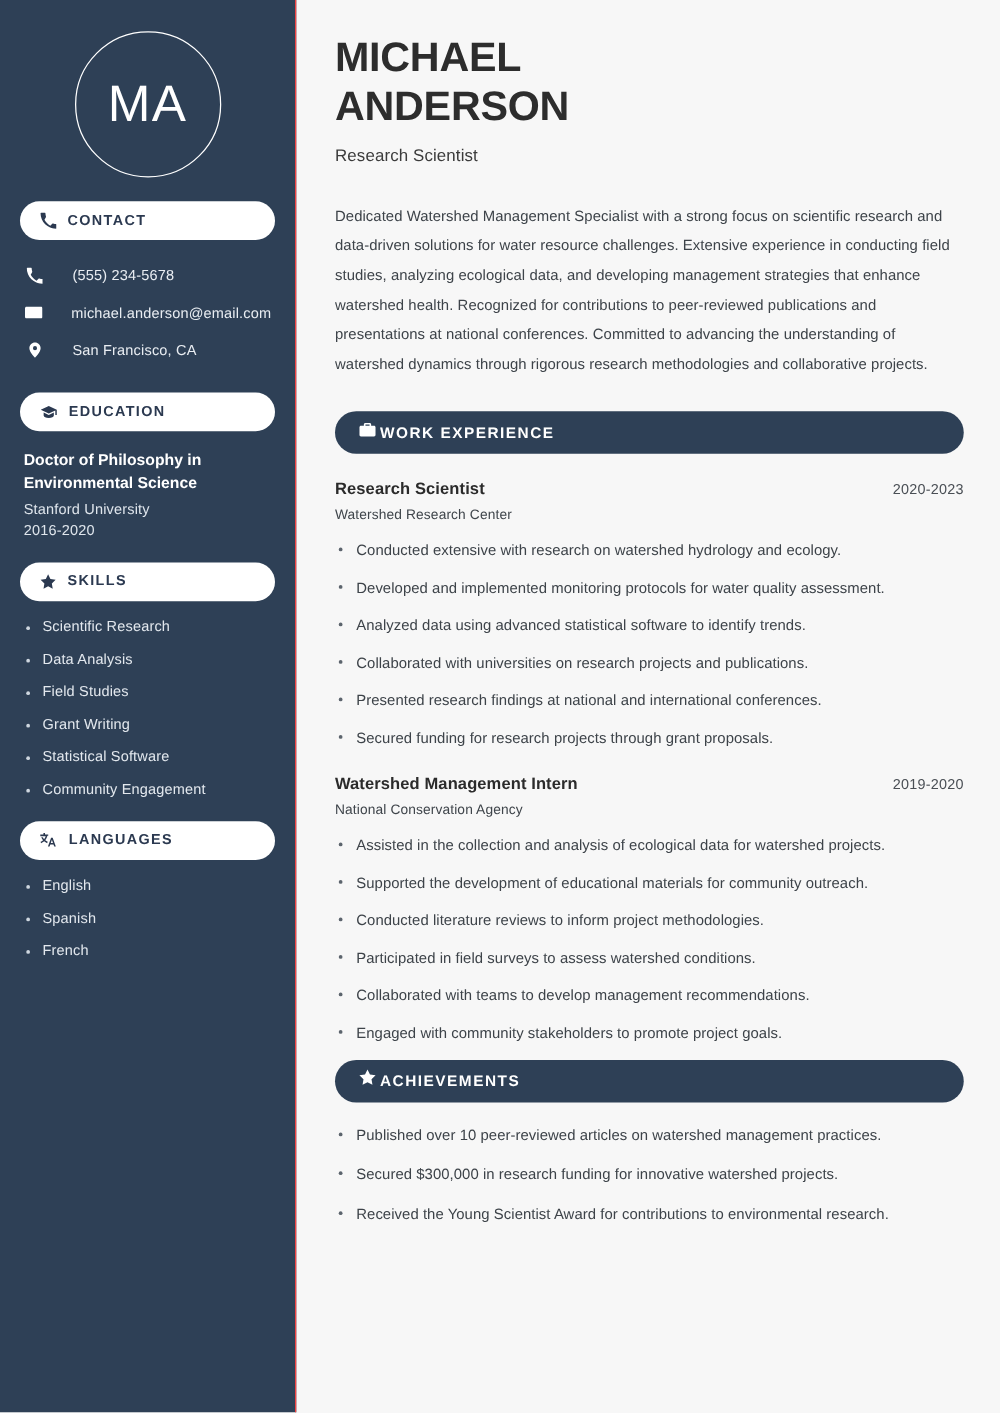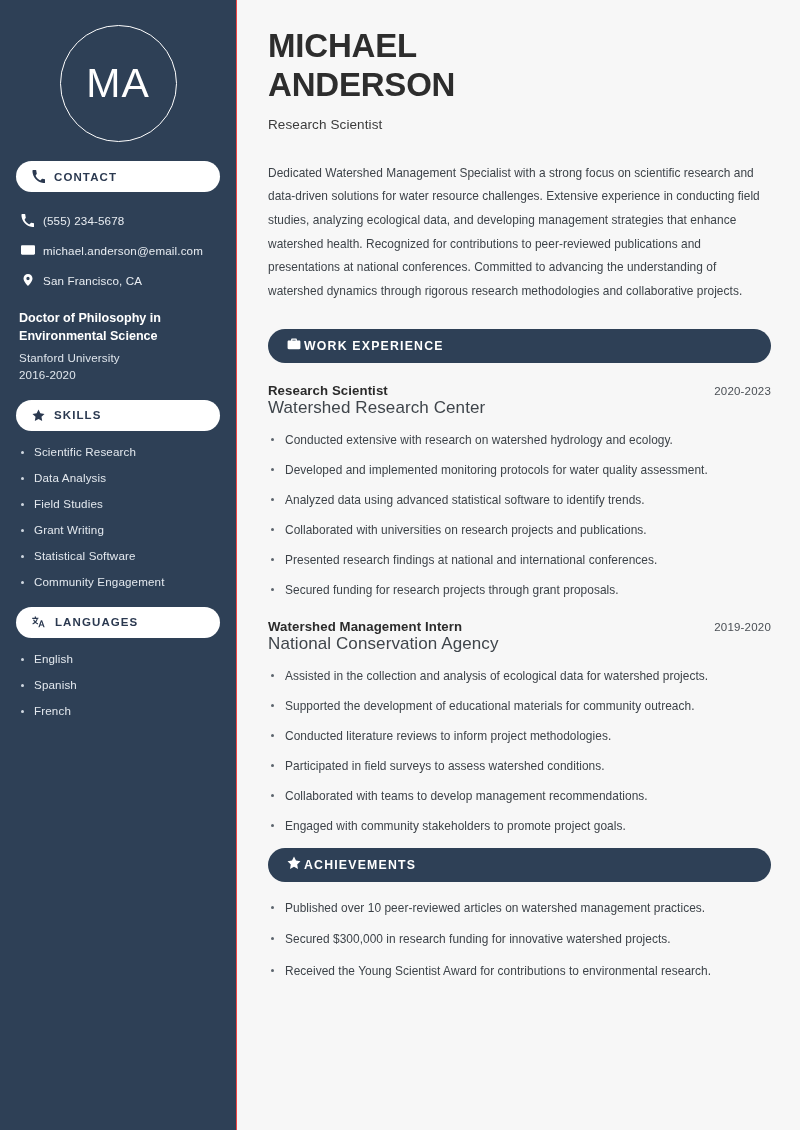--- a/index.html
+++ b/index.html
@@ -35,21 +35,21 @@
     display:flex; align-items:center; gap:9px;
     padding:0 16px; margin-top:19px;
   }
   .pill .pill-label {
     font-size:11.5px; font-weight:700; letter-spacing:1.1px; color:#2b3950;
   }
   .pill svg { display:block; }
 
   .contact-list { margin-top:13px; }
   .contact-row {
-    display:flex; align-items:center; gap:8px;
+    display:flex; align-items:center; gap:23px;
     padding:0 4px; height:30px;
   }
   .contact-row .ic { width:15px; display:flex; justify-content:center; }
   .contact-row .txt { font-size:11.6px; color:#e9edf2; letter-spacing:.15px; }
 
   .edu-block { margin-top:15px; padding:0 3px; }
   .edu-degree { font-size:12.6px; font-weight:700; line-height:1.42; color:#ffffff; }
   .edu-school { font-size:11.6px; color:#dfe5ec; margin-top:5px; letter-spacing:.15px;}
   .edu-years  { font-size:11.6px; color:#dfe5ec; margin-top:4px; letter-spacing:.15px;}
 
@@ -83,21 +83,21 @@
     padding:0 19px; margin-top:26px; color:#ffffff;
   }
   .sec-header .sec-label {
     font-size:12.3px; font-weight:700; letter-spacing:1.2px; color:#ffffff;
   }
 
   .job { margin-top:20px; }
   .job-top { display:flex; justify-content:space-between; align-items:baseline; }
   .job-title { font-size:13.2px; font-weight:700; color:#2b2b2b; letter-spacing:.1px;}
   .job-date  { font-size:11.5px; color:#4a4f55; letter-spacing:.2px; }
-  .job-org   { font-size:17px; color:#3f454b; letter-spacing:.1px;}
+  .job-org   { font-size:11px; color:#3f454b; margin-top:8px; letter-spacing:.1px;}
 
   .main-list { margin-top:14px; list-style:none; padding:0; }
   .main-list li {
     position:relative; padding-left:17px;
     font-size:11.9px; color:#3d4349; letter-spacing:.05px;
     margin-bottom:12px; line-height:1.5;
   }
   .main-list li::before {
     content:""; position:absolute; left:3px; top:6px;
     width:3px; height:3px; border-radius:50%; background:#5c646d;
@@ -149,20 +149,29 @@
       <div class="contact-row">
         <span class="ic">
           <svg width="12" height="14" viewBox="0 0 24 24" fill="#ffffff">
             <path d="M12 0C7 0 3 4 3 9c0 6.7 9 15 9 15s9-8.3 9-15c0-5-4-9-9-9zm0 12.3A3.3 3.3 0 1 1 12 5.7a3.3 3.3 0 0 1 0 6.6z"></path>
           </svg>
         </span>
         <span class="txt">San Francisco, CA</span>
       </div>
     </div>
 
+    <div class="pill">
+      <span>
+        <svg width="14" height="14" viewBox="0 0 24 24" fill="#2b3950">
+          <path d="M12 3 1 8.2l11 5.2 9-4.3v6.2h2V8.2L12 3z"></path>
+          <path d="M5 12v4.2c0 1.7 3.1 3.3 7 3.3s7-1.6 7-3.3V12l-7 3.3L5 12z"></path>
+        </svg>
+      </span>
+      <span class="pill-label">EDUCATION</span>
+    </div>
 
     <div class="edu-block">
       <div class="edu-degree">Doctor of Philosophy in Environmental Science</div>
       <div class="edu-school">Stanford University</div>
       <div class="edu-years">2016-2020</div>
     </div>
 
     <div class="pill">
       <span>
         <svg width="13" height="13" viewBox="0 0 24 24" fill="#2b3950">

